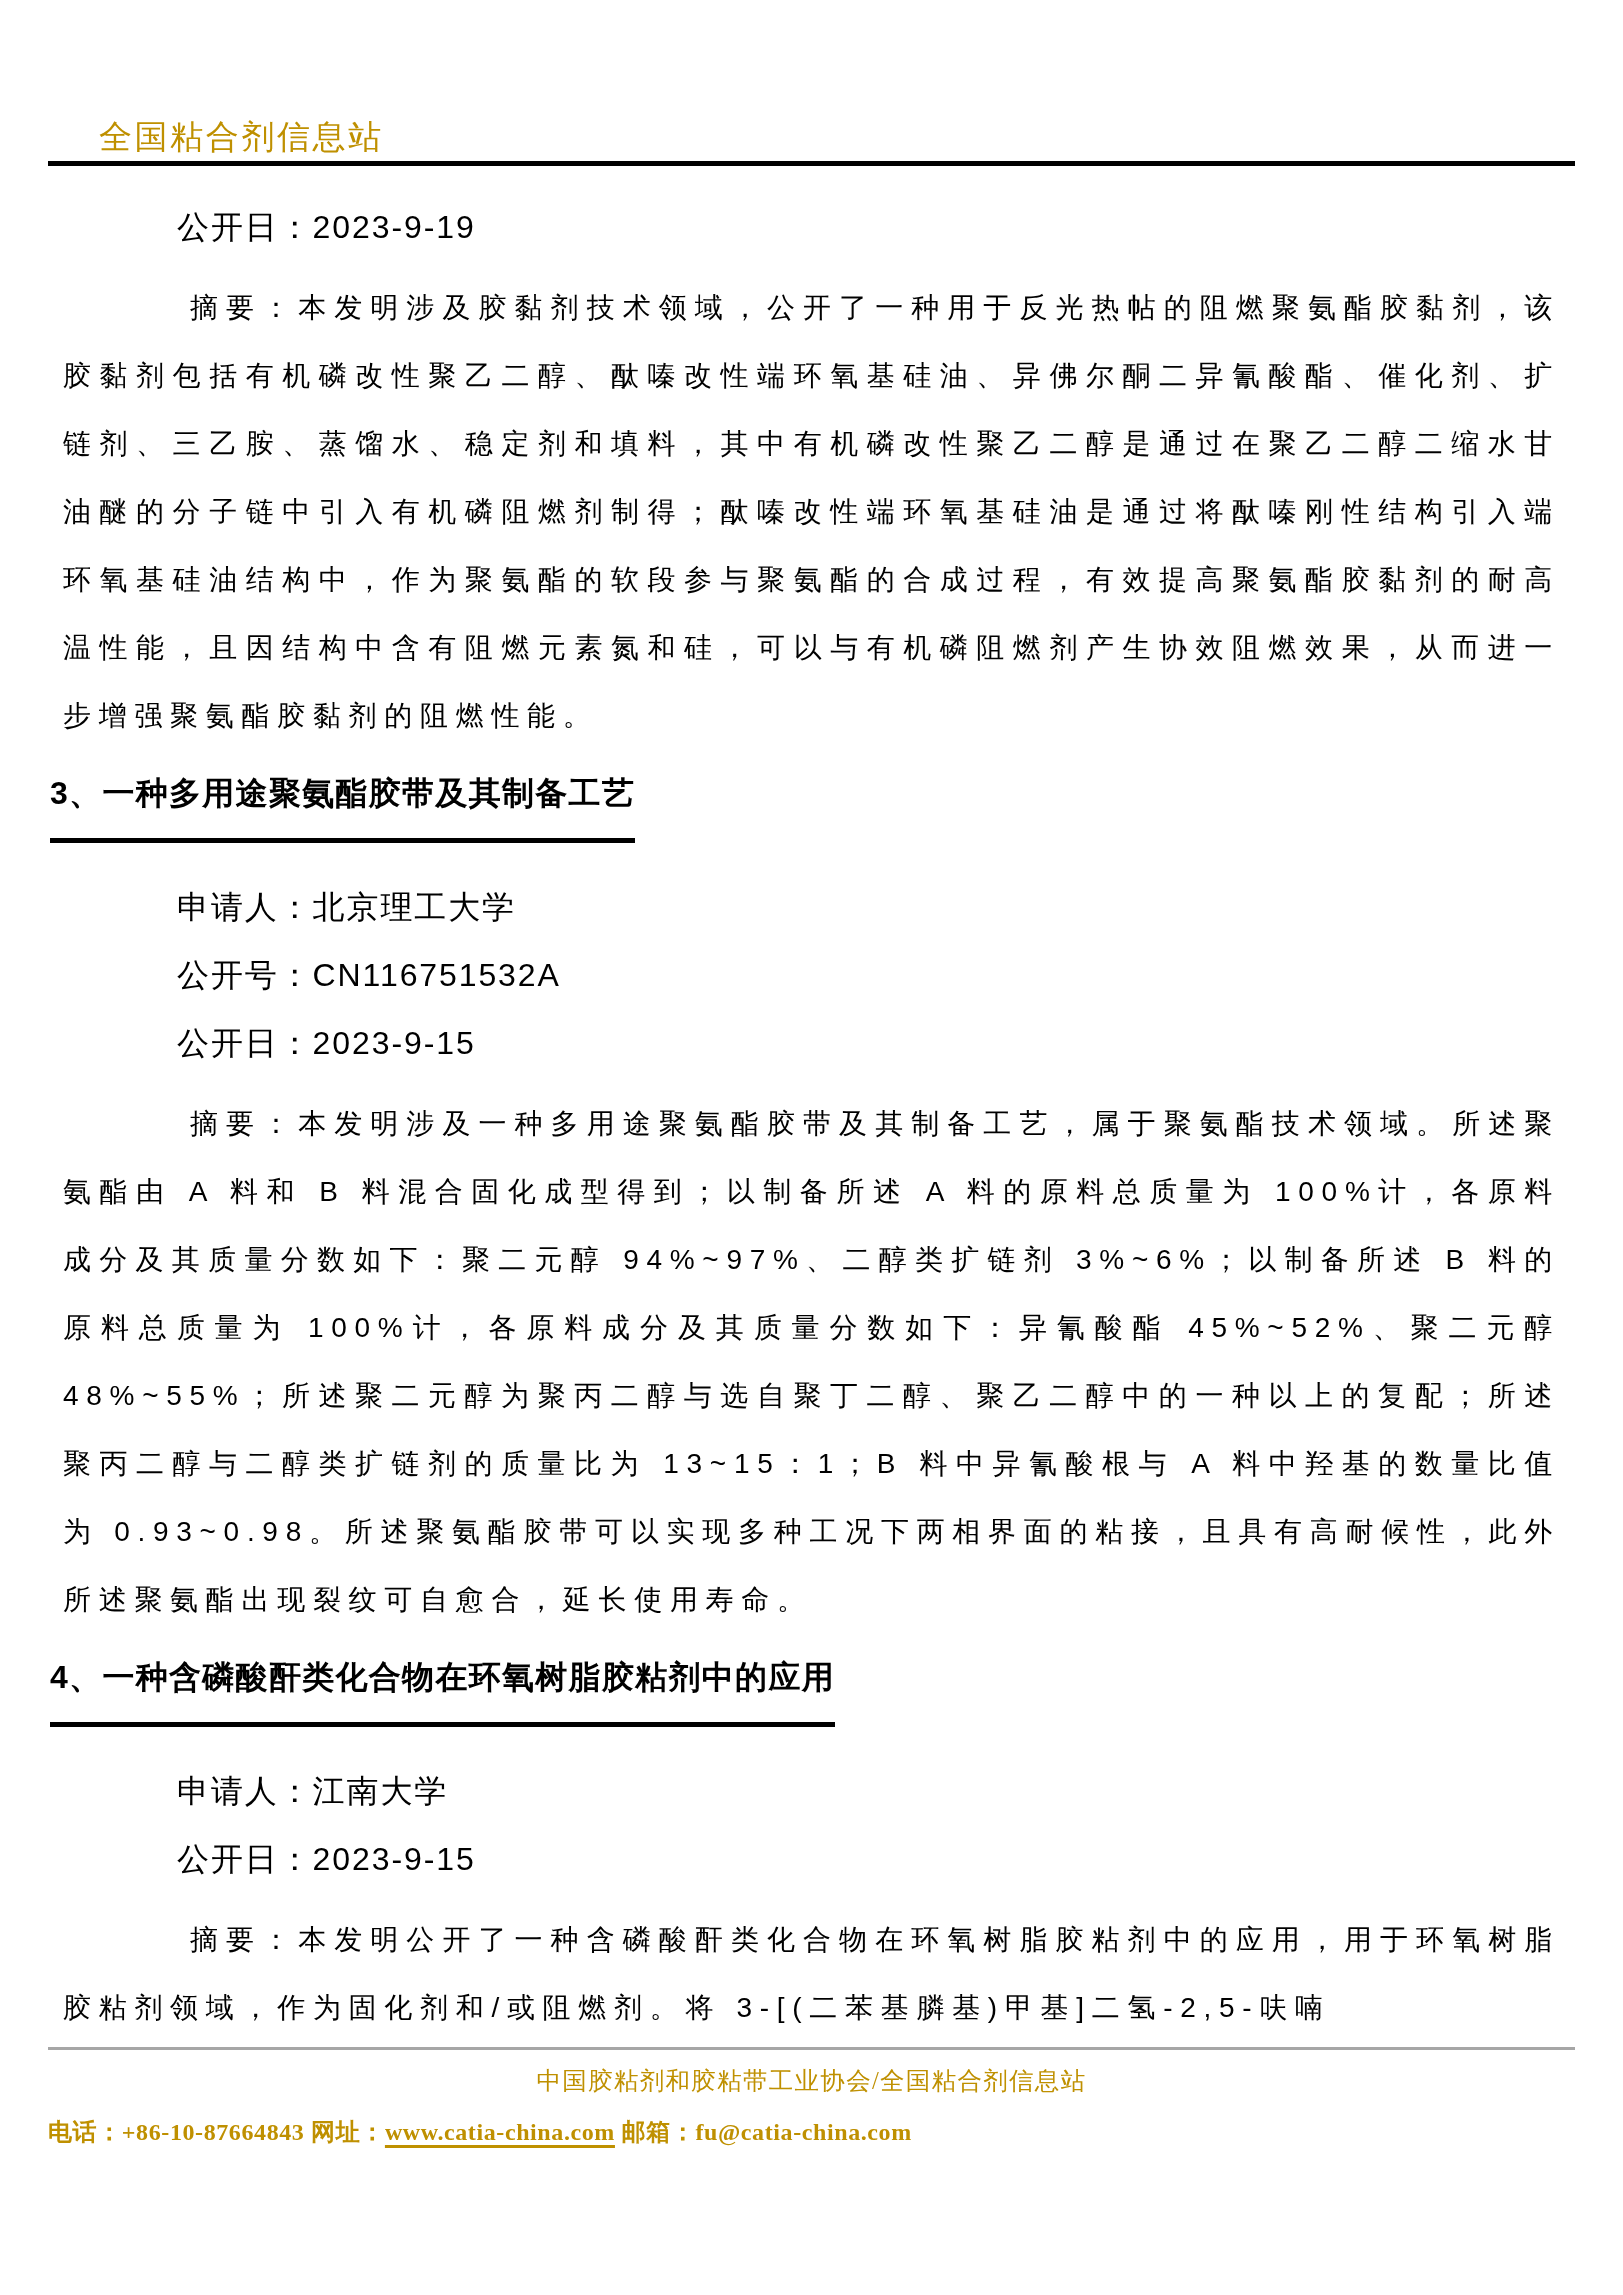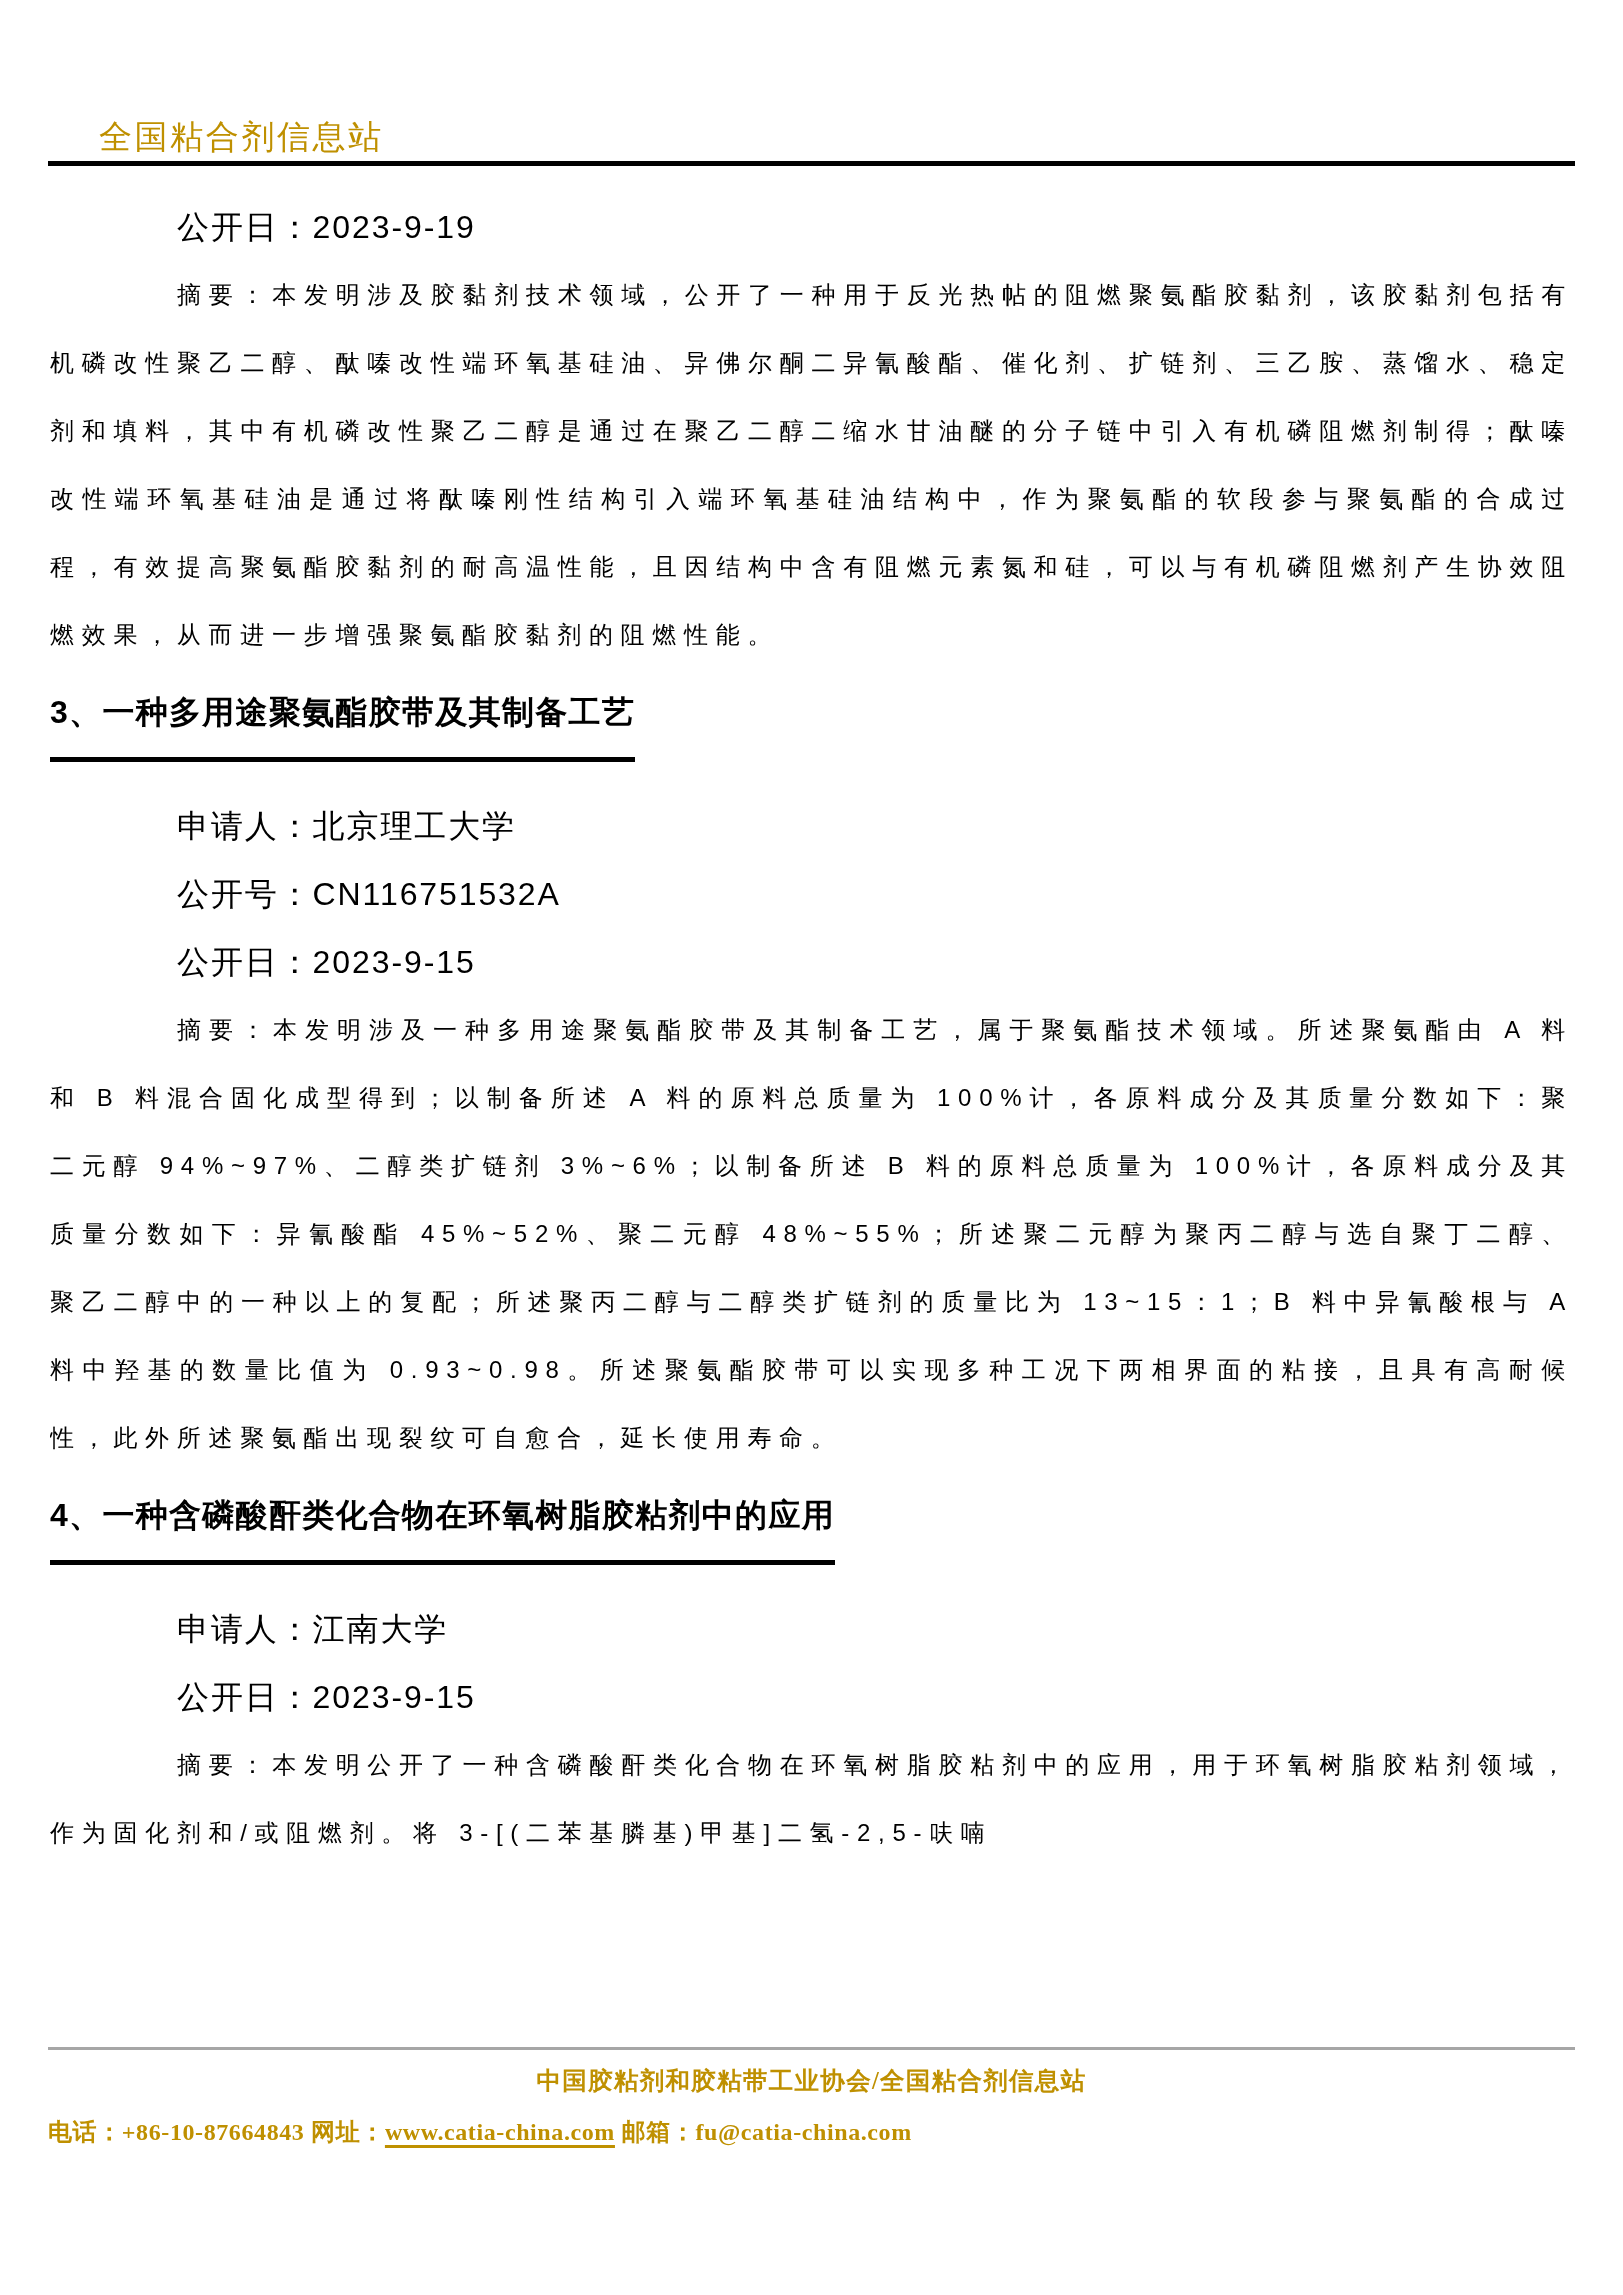--- a/index.html
+++ b/index.html
@@ -45,22 +45,22 @@
   }
   .meta {
     margin: 0;
     font-size: 32px;
     line-height: 68px;
     letter-spacing: 1.9px;
     text-indent: 127px;
     white-space: nowrap;
   }
   .abstract {
-    margin: 0;
-    font-size: 24px;
+    margin: 13px;
+    font-size: 28px;
     line-height: 68px;
     letter-spacing: 7.7px;
     text-indent: 127px;
     text-align: justify;
     text-justify: inter-character;
   }
   .abstract:after { 
     content: "";
     display: inline-block;
     width: 0;
@@ -86,21 +86,21 @@
     top: 2047px;
   }
   .footer-rule {
     height: 3.2px;
     background: #A6A6A6;
   }
   .f-line1 {
     margin: 15.4px 0 0 0;
     text-align: center;
     font-family: "Liberation Serif", serif;
-    font-weight: bold;
+    font-weight: normal;
     font-size: 24.5px;
     line-height: 30px;
     color: #BF9000;
     letter-spacing: 1.3px;
   }
   .f-line2 {
     margin: 23px 0 0 0;
     font-family: "Liberation Serif", serif;
     font-weight: bold;
     font-size: 24px;

